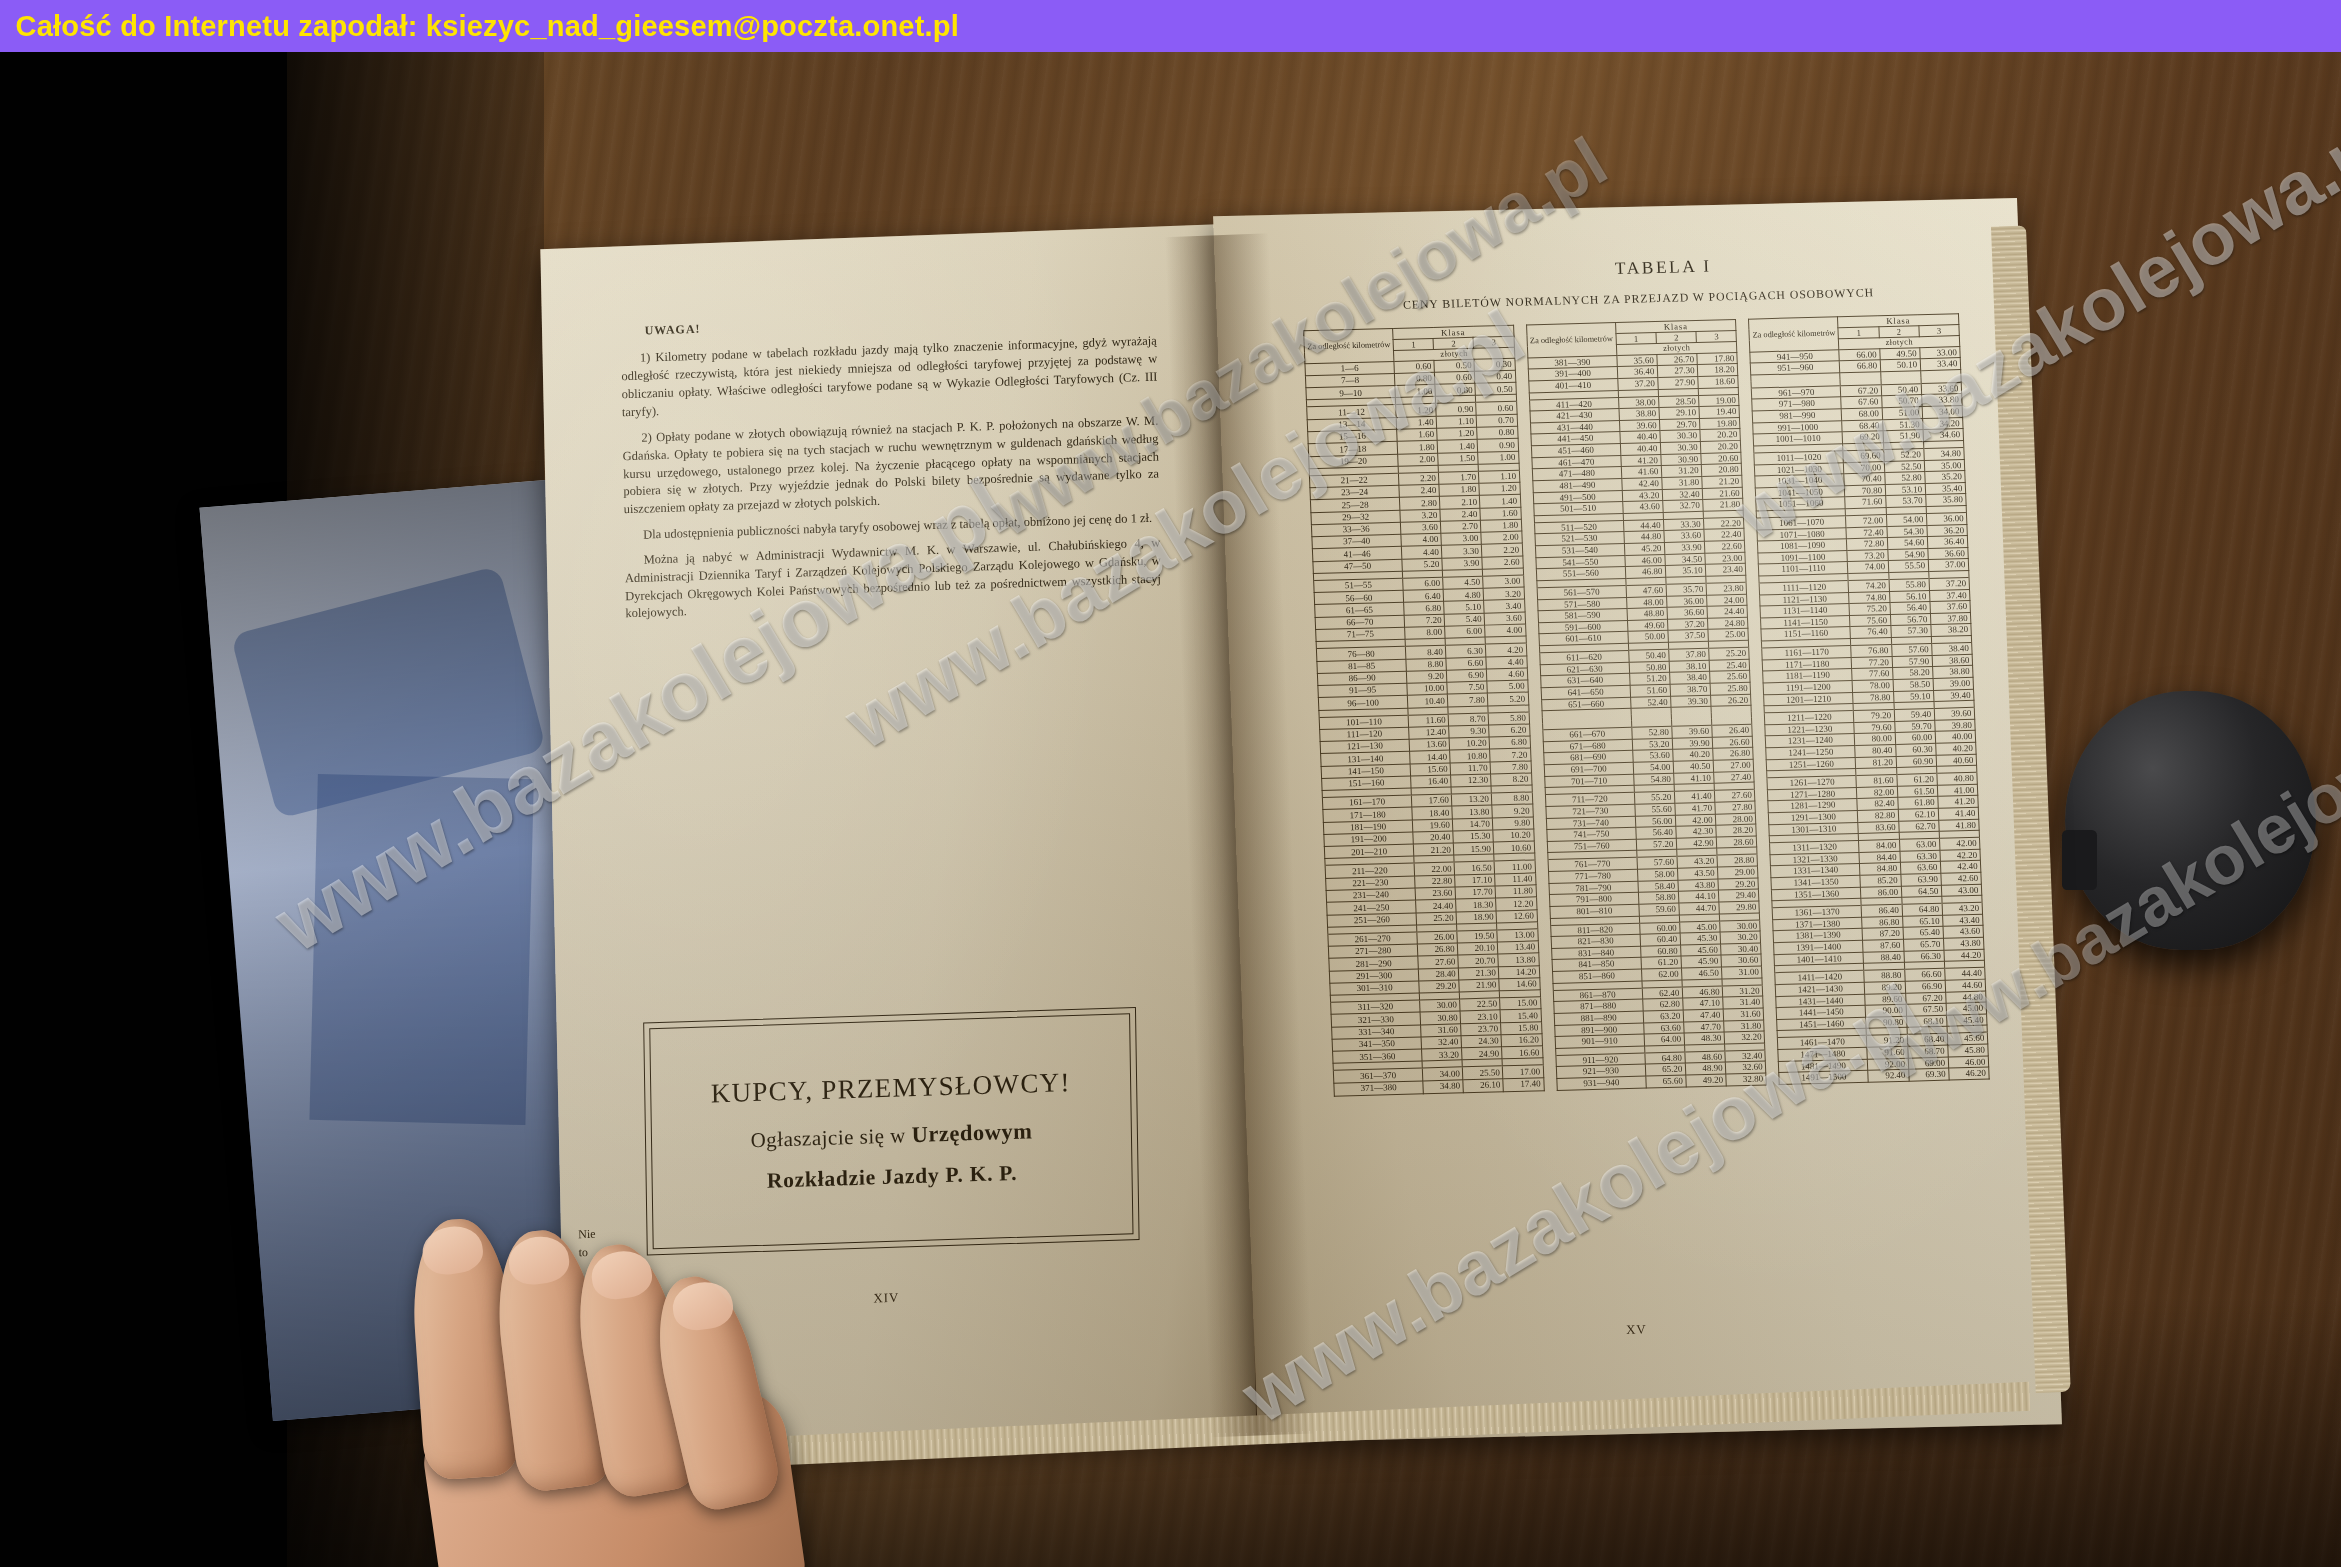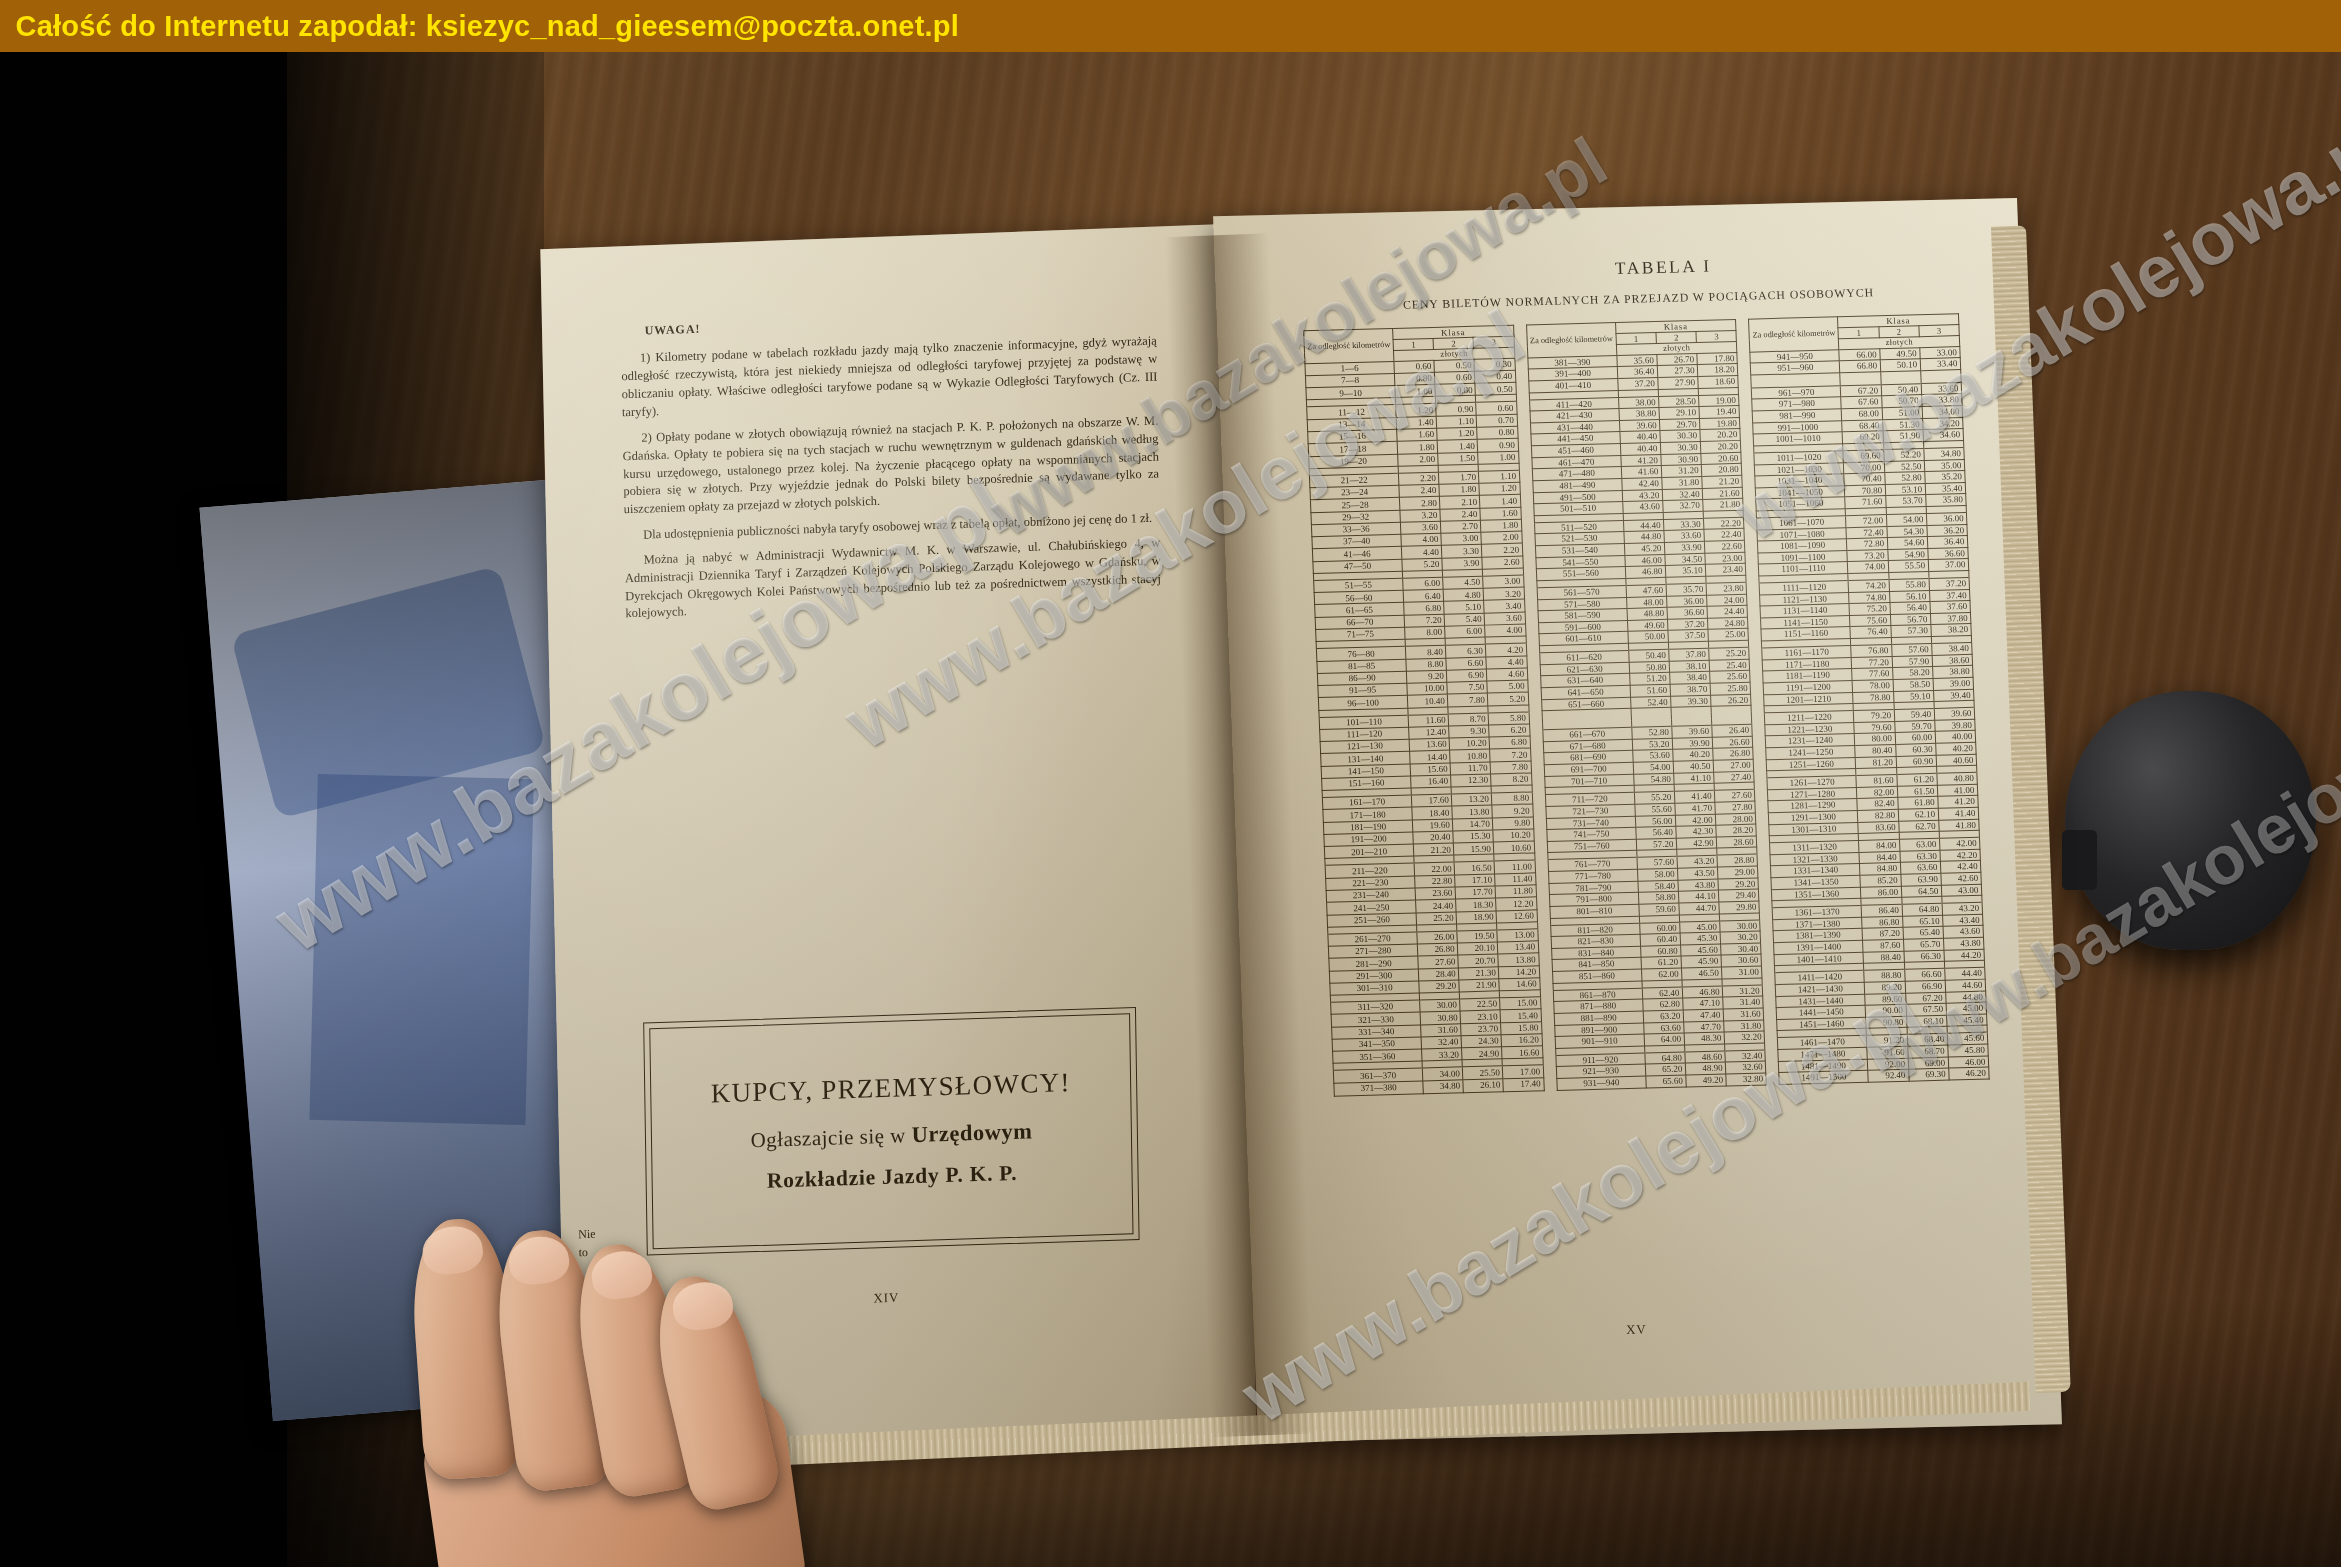--- a/index.html
+++ b/index.html
@@ -20,21 +20,21 @@
     background: #000000;
     overflow: hidden;
   }
 
   
   .banner {
     position: absolute;
     left: 0; top: 0;
     width: 2342px;
     height: 52px;
-    background: #a16207;
+    background: #8b5cf6;
     color: #ffe400;
     font-family: "Liberation Sans", sans-serif;
     font-weight: bold;
     font-size: 29px;
     line-height: 52px;
     letter-spacing: 0.2px;
     padding-left: 15.6px;
     box-sizing: border-box;
     white-space: nowrap;
   }

